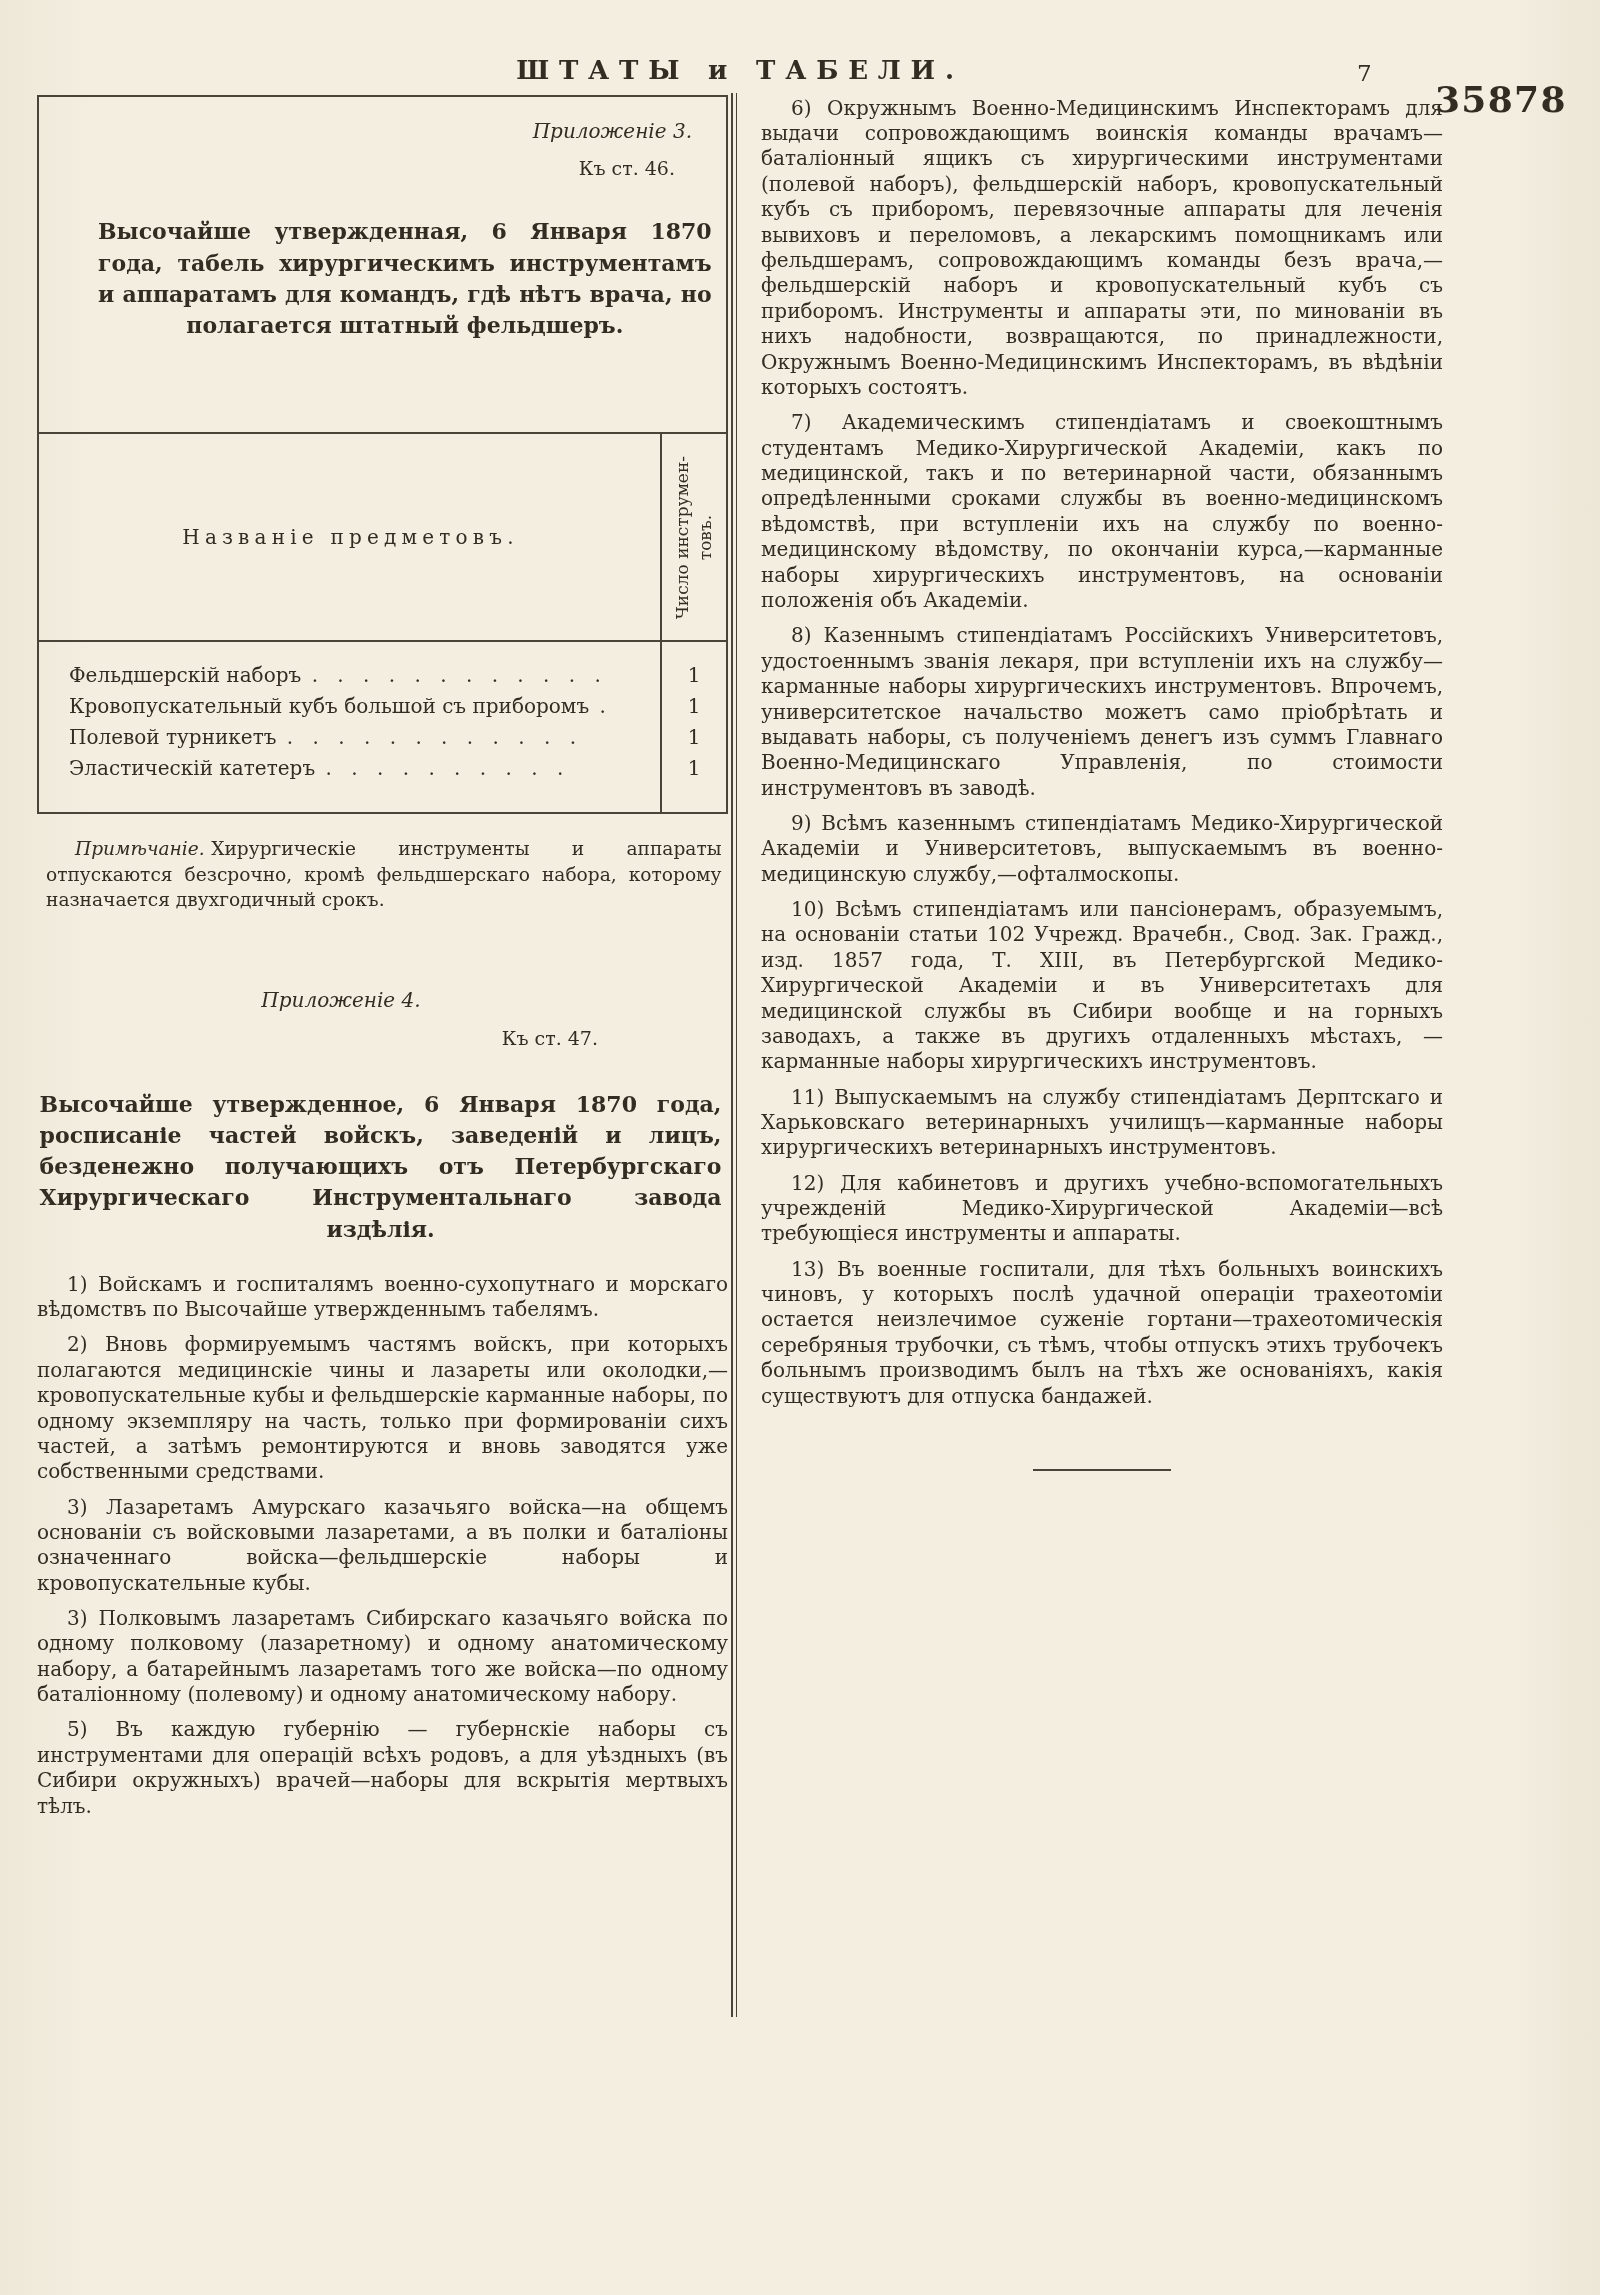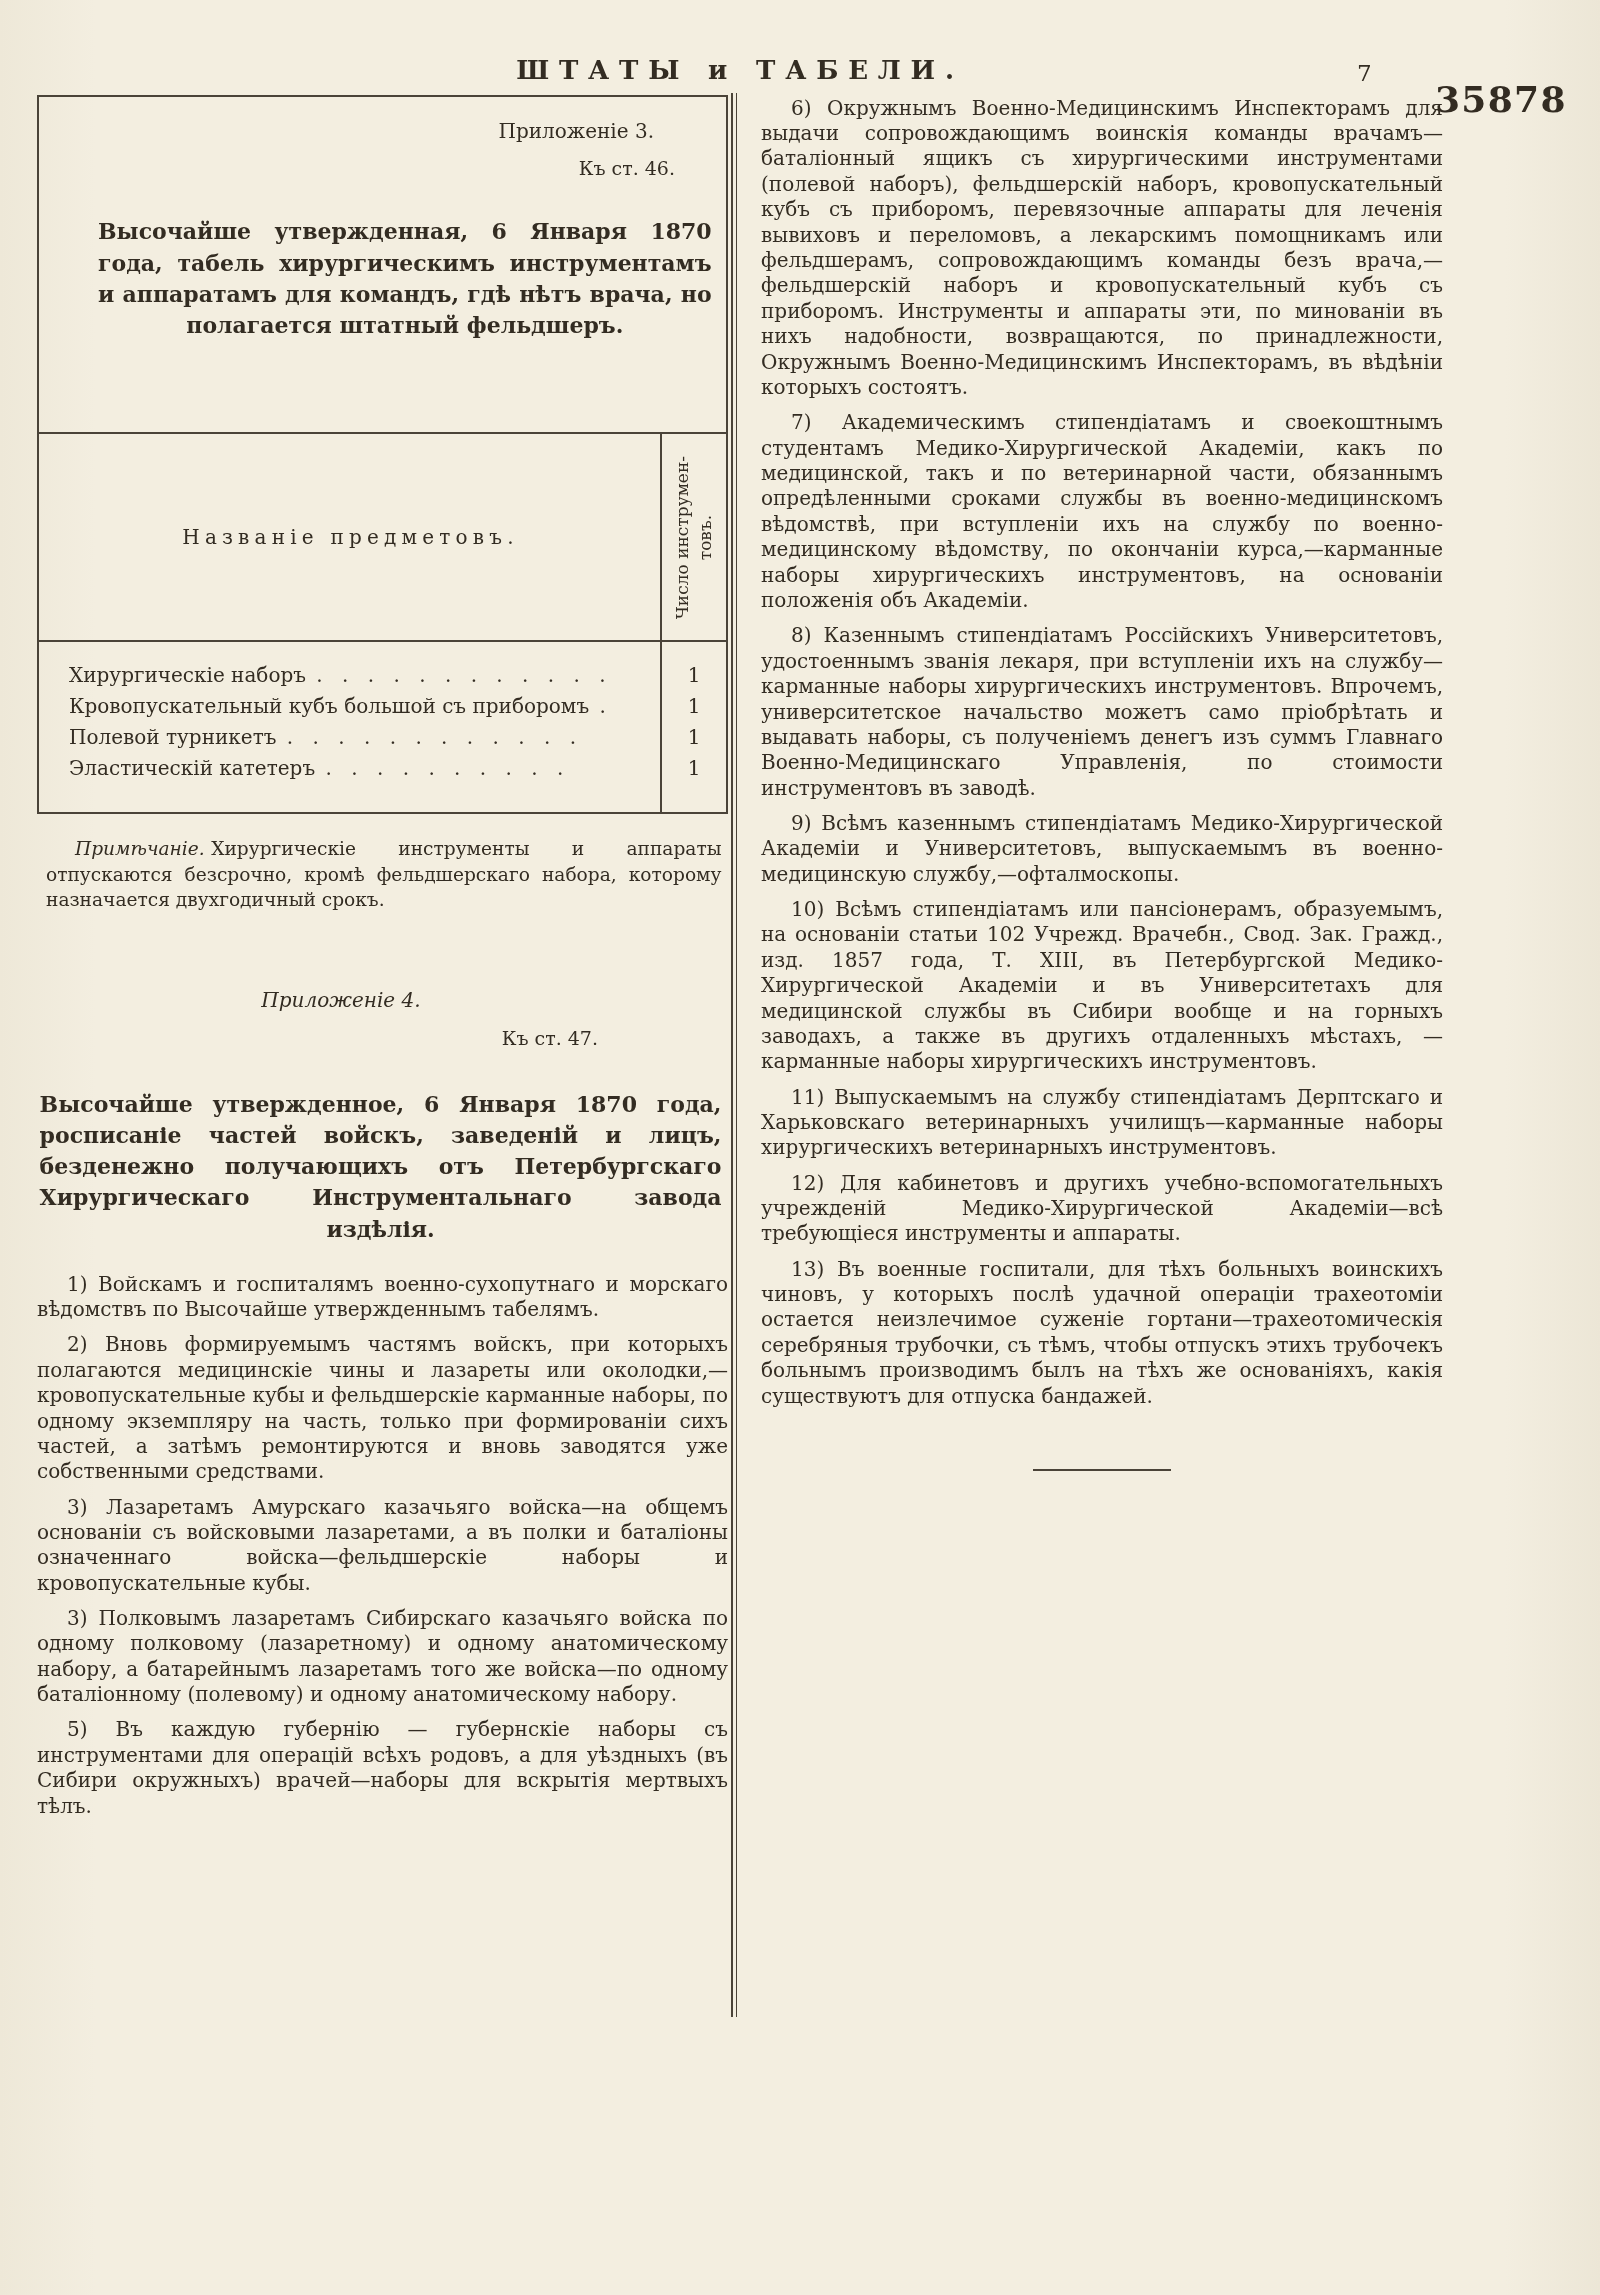--- a/index.html
+++ b/index.html
@@ -41,22 +41,22 @@
     border-right: 1.3px solid #4a4338;
   }
 
   
   .left-col  { position: absolute; left: 37px;  top: 95px; width: 691px; }
   .right-col { position: absolute; left: 761px; top: 93px; width: 682px; }
 
   
   .app3-box { border: 2px solid #4a4338; }
   .apx-label {
-    margin-top: 22px; padding-right: 72px;
-    text-align: right; font-size: 20px;
+    margin-top: 22px; padding-right: 34px;
+    text-align: right; font-style: italic; font-size: 20px;
   }
   .apx-ref {
     margin-top: 14.4px; padding-right: 51px;
     text-align: right; font-size: 19px;
   }
   .apx-heading {
     margin: 37px 14.4px 0 59px;
     font-weight: 700; font-size: 22px; line-height: 1.42;
     text-align: justify; text-align-last: center;
   }
@@ -163,21 +163,21 @@
             <div class="rot">
               <span class="rot-line">Число инструмен-</span>
               <span class="rot-line">товъ.</span>
             </div>
           </div>
         </div>
 
         <div class="tbl-body">
           <div class="tbl-row">
             <div class="row-name">
-                <span>Хирургическіе наборъ</span>
+                <span>Фельдшерскій наборъ</span>
                 <span class="dots">. . . . . . . . . . . .</span>
               </div>
             <div class="row-val">1</div>
           </div>
           <div class="tbl-row">
             <div class="row-name">
                 <span>Кровопускательный кубъ большой съ приборомъ</span>
                 <span class="dots">.</span>
               </div>
             <div class="row-val">1</div>

